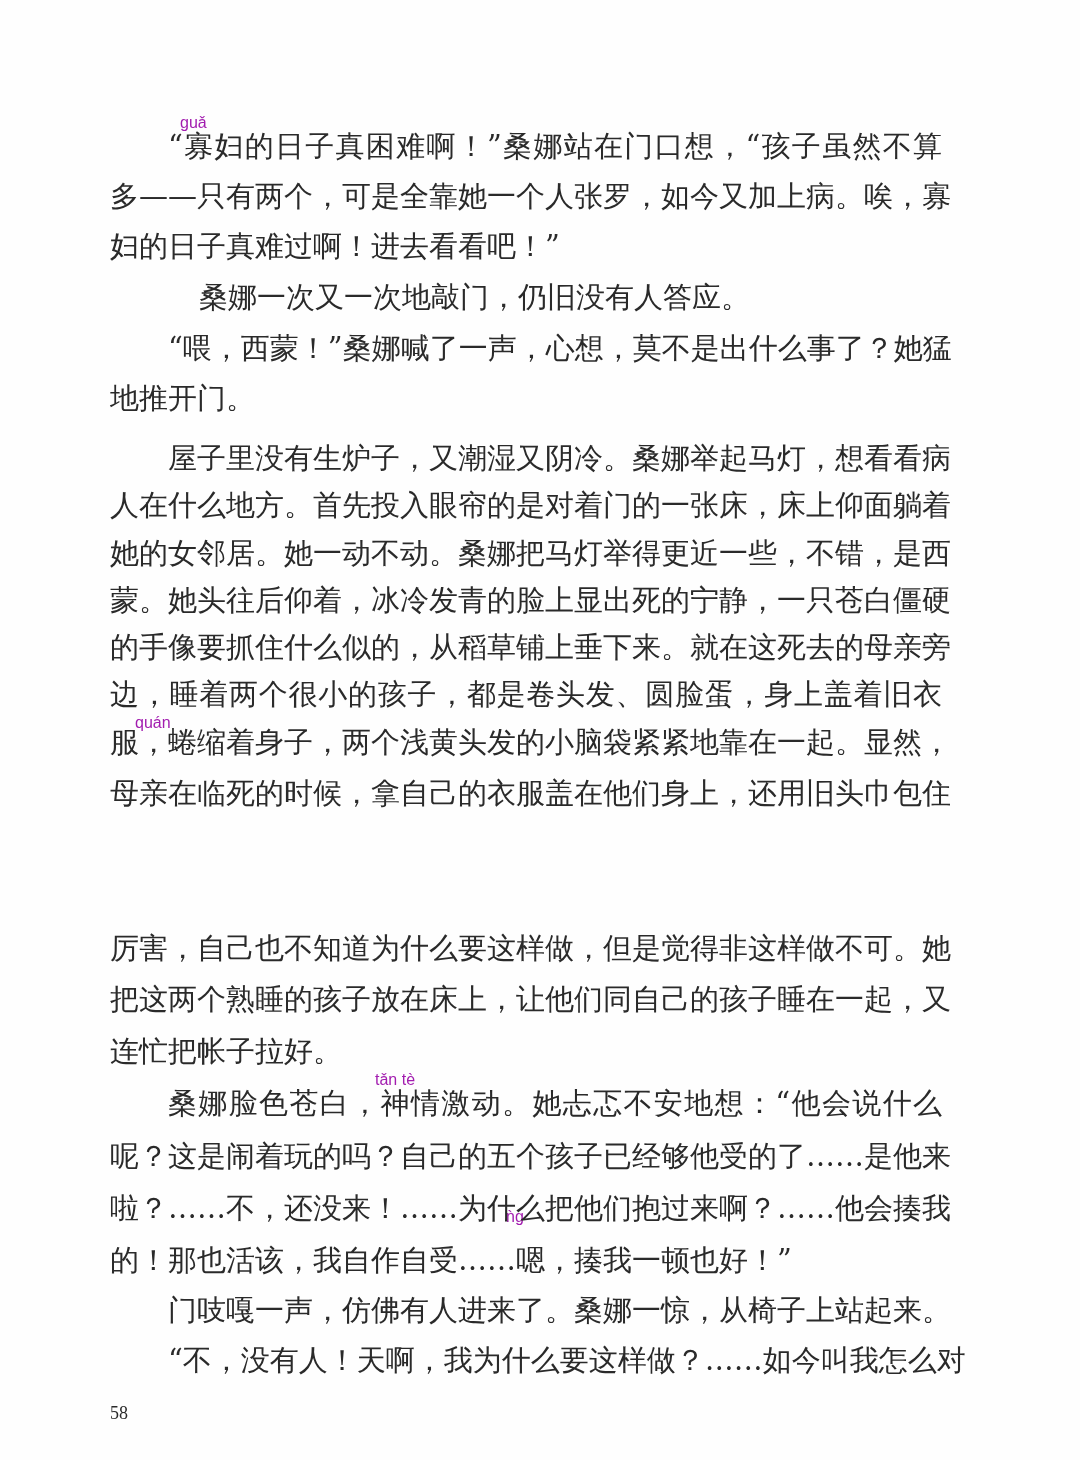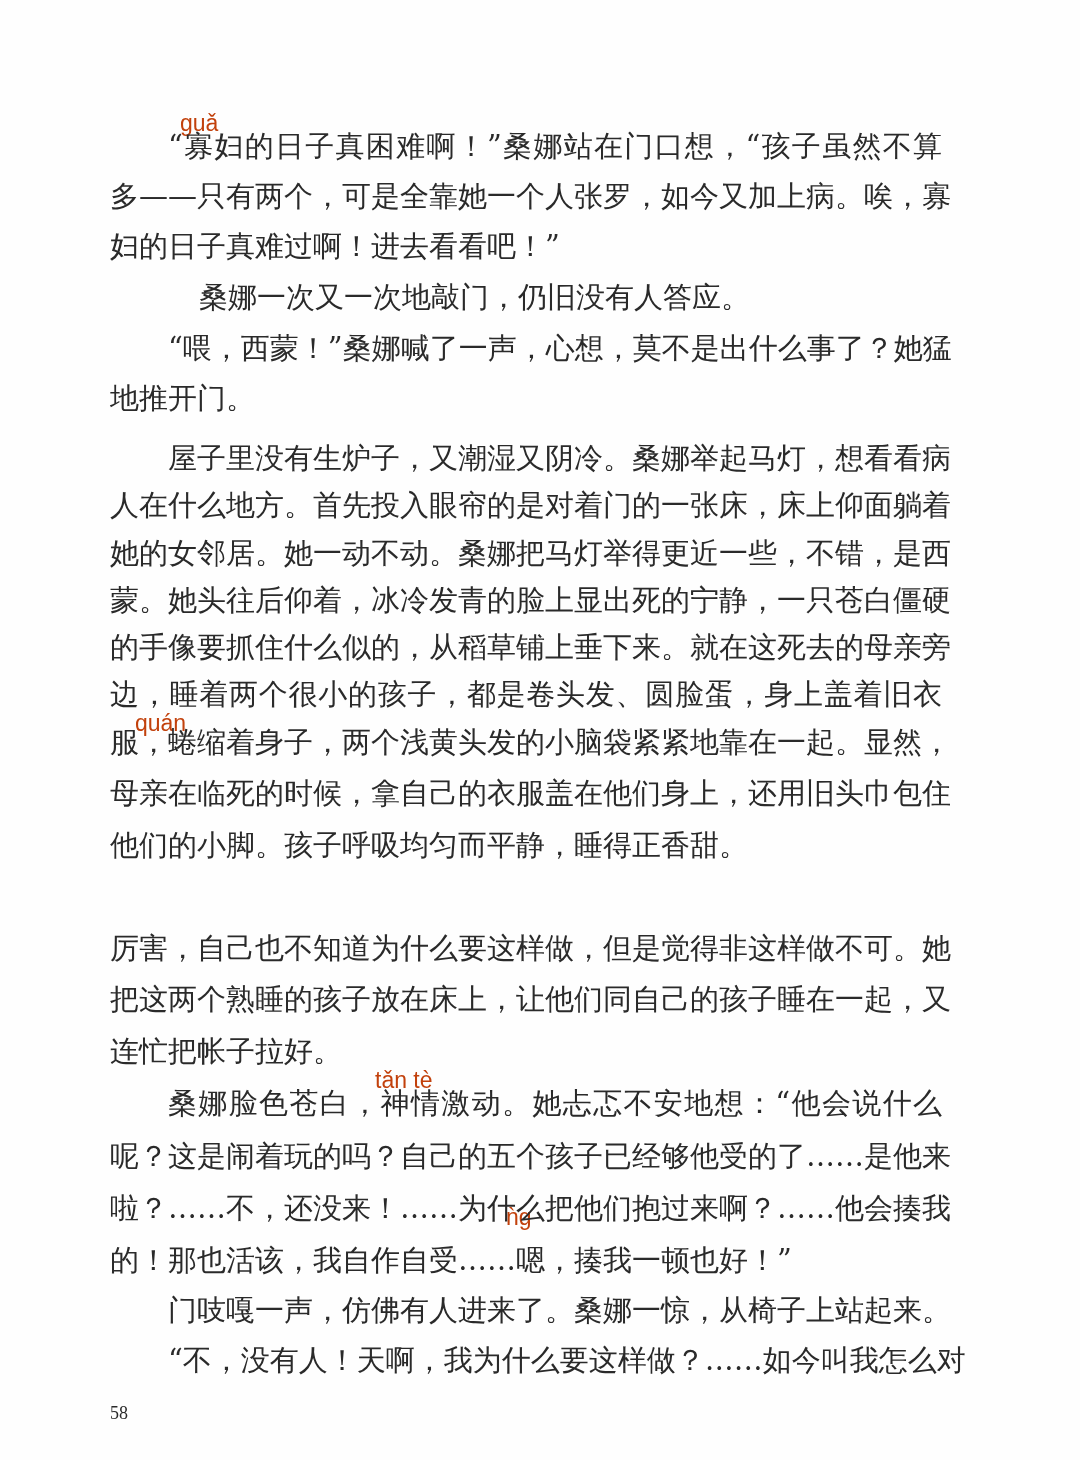--- a/index.html
+++ b/index.html
@@ -17,22 +17,22 @@
     white-space: nowrap;
     text-align: justify;
     text-align-last: justify;
     letter-spacing: 0px;
   }
   .line.last { text-align-last: left; }
   .line.indent { left: 168px; width: 774px; }
   .ruby {
     position: absolute;
     font-family: "Liberation Sans", sans-serif;
-    font-size: 23px;
-    color: #c2410c;
+    font-size: 16px;
+    color: #a21caf;
     line-height: 18px;
     white-space: nowrap;
   }
   .page-number {
     position: absolute;
     left: 110px;
     top: 1403px;
     font-family: Liberation Serif, serif;
     font-size: 18px;
     color: #2a2a2a;
@@ -55,21 +55,20 @@
   <div class="line indent" style="top:328px;">“喂，西蒙！”桑娜喊了一声，心想，莫不是出什么事了？她猛</div>
   <div class="line last" style="top:378px;">地推开门。</div>
   <div class="line indent" style="top:438px;">屋子里没有生炉子，又潮湿又阴冷。桑娜举起马灯，想看看病</div>
   <div class="line" style="top:485px;">人在什么地方。首先投入眼帘的是对着门的一张床，床上仰面躺着</div>
   <div class="line" style="top:533px;">她的女邻居。她一动不动。桑娜把马灯举得更近一些，不错，是西</div>
   <div class="line" style="top:580px;">蒙。她头往后仰着，冰冷发青的脸上显出死的宁静，一只苍白僵硬</div>
   <div class="line" style="top:627px;">的手像要抓住什么似的，从稻草铺上垂下来。就在这死去的母亲旁</div>
   <div class="line" style="top:674px;">边，睡着两个很小的孩子，都是卷头发、圆脸蛋，身上盖着旧衣</div>
   <div class="line" style="top:722px;">服，蜷缩着身子，两个浅黄头发的小脑袋紧紧地靠在一起。显然，</div>
   <div class="line" style="top:773px;">母亲在临死的时候，拿自己的衣服盖在他们身上，还用旧头巾包住</div>
-  <div class="line last" style="top:825px;">他们的小脚。孩子呼吸均匀而平静，睡得正香甜。</div>
   <div class="line" style="top:928px;">厉害，自己也不知道为什么要这样做，但是觉得非这样做不可。她</div>
   <div class="line" style="top:979px;">把这两个熟睡的孩子放在床上，让他们同自己的孩子睡在一起，又</div>
   <div class="line last" style="top:1031px;">连忙把帐子拉好。</div>
   <div class="line indent" style="top:1083px;">桑娜脸色苍白，神情激动。她忐忑不安地想：“他会说什么</div>
   <div class="line" style="top:1136px;">呢？这是闹着玩的吗？自己的五个孩子已经够他受的了……是他来</div>
   <div class="line" style="top:1188px;">啦？……不，还没来！……为什么把他们抱过来啊？……他会揍我</div>
   <div class="line last" style="top:1240px;">的！那也活该，我自作自受……嗯，揍我一顿也好！”</div>
   <div class="line indent" style="top:1290px;">门吱嘎一声，仿佛有人进来了。桑娜一惊，从椅子上站起来。</div>
   <div class="line indent" style="top:1340px;">“不，没有人！天啊，我为什么要这样做？……如今叫我怎么对</div>
 

